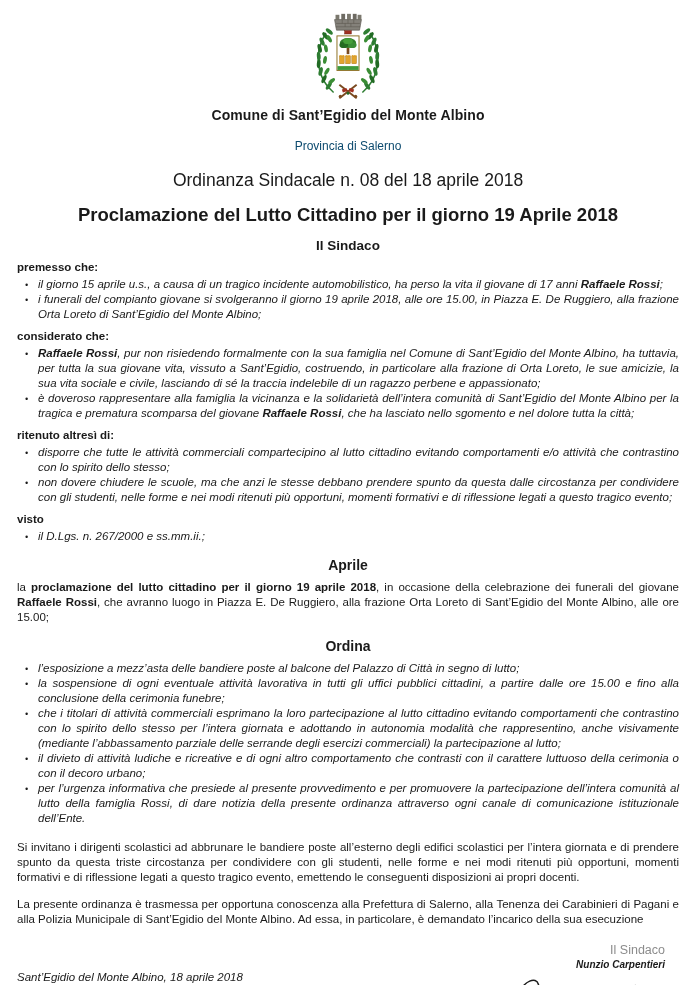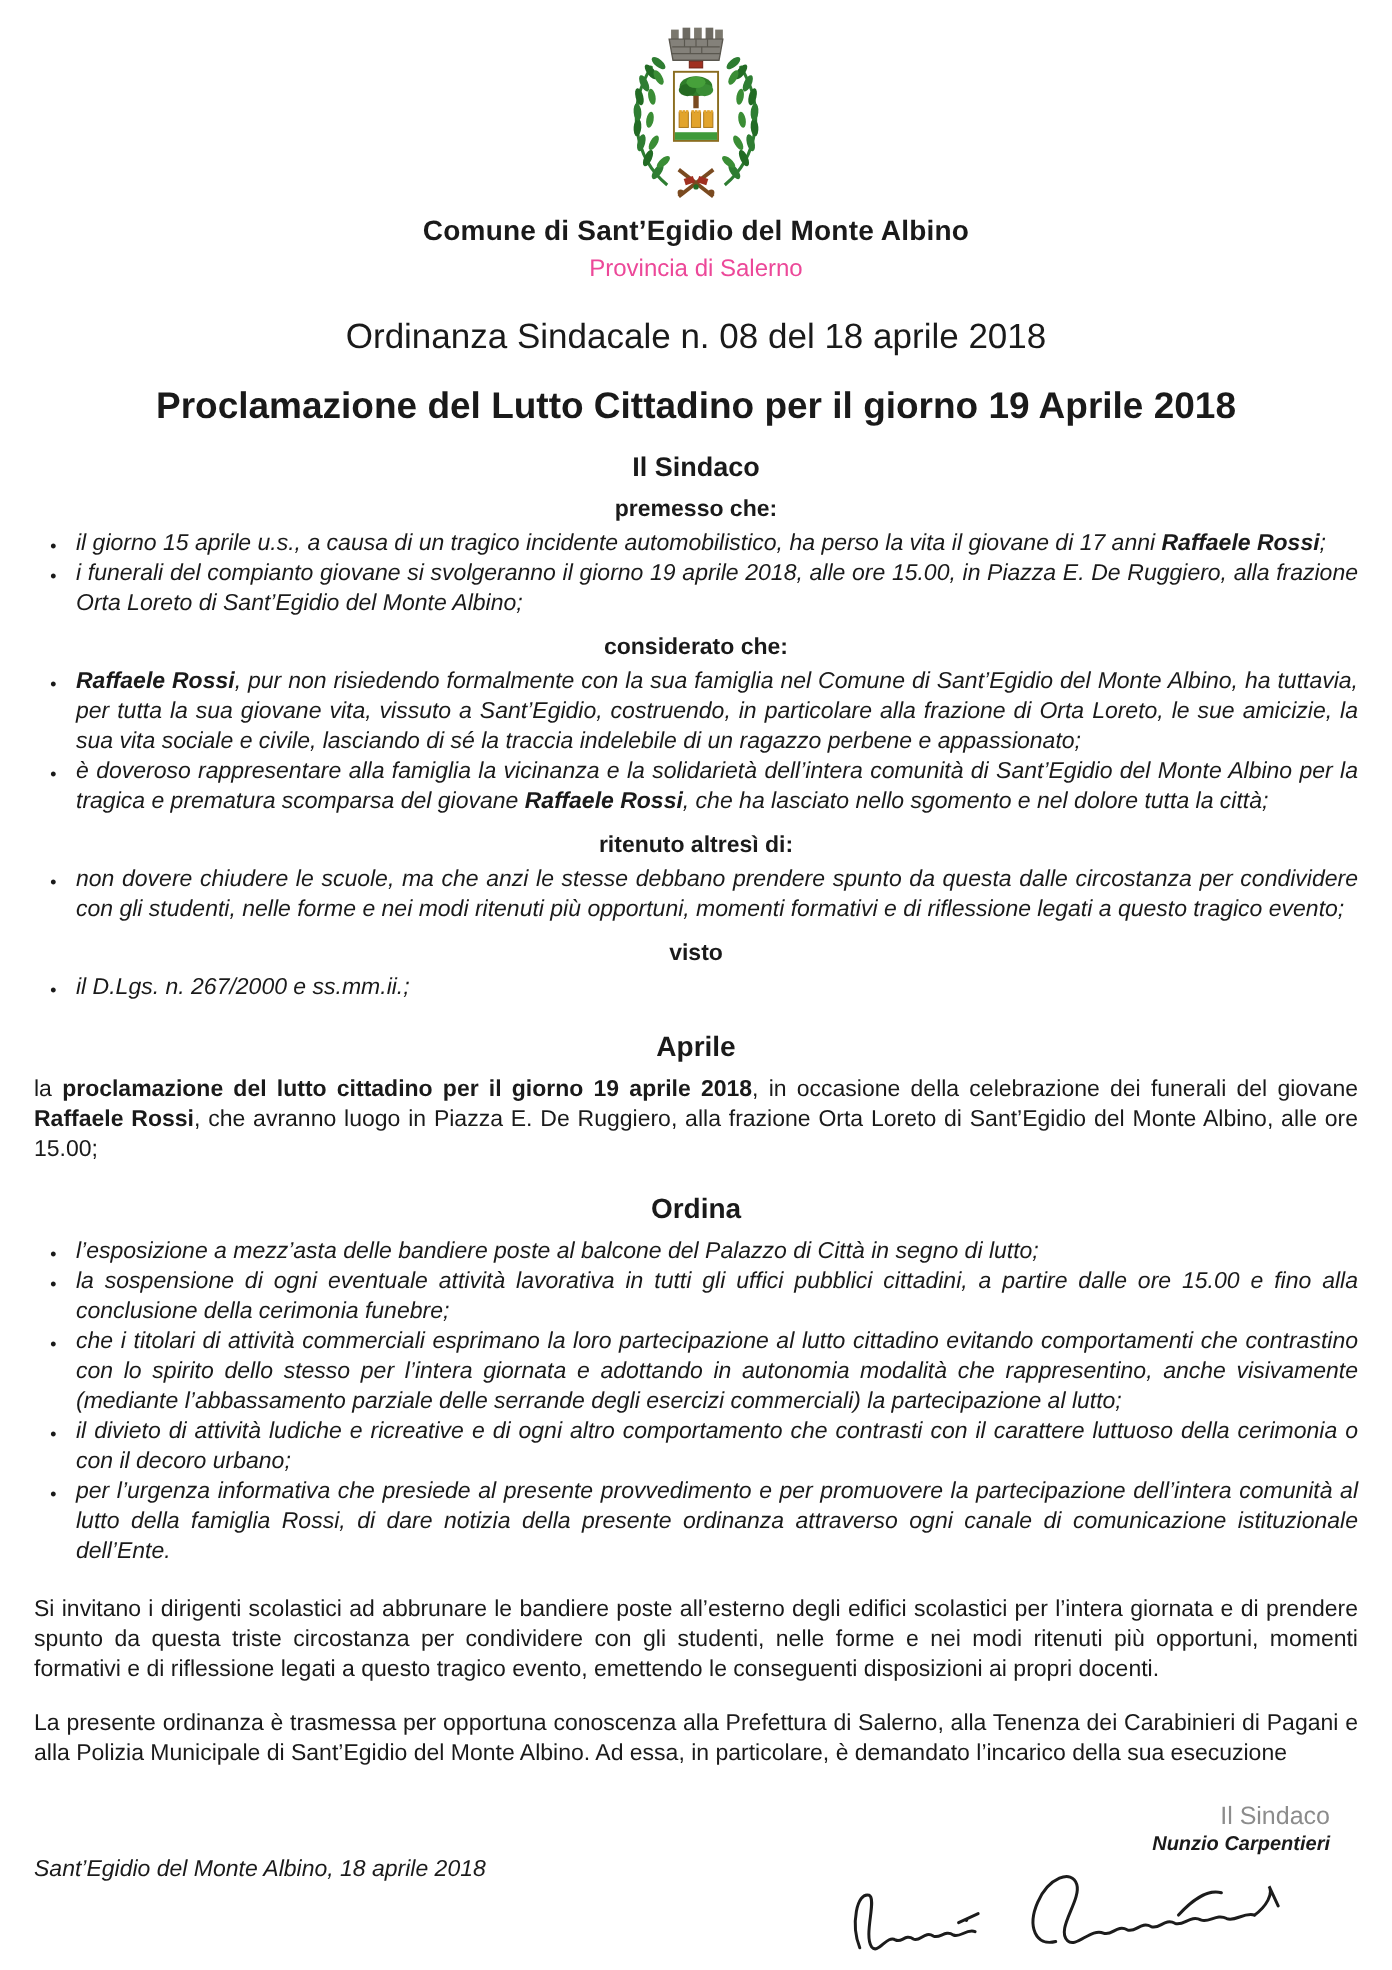--- a/index.html
+++ b/index.html
@@ -8,27 +8,27 @@
     width: 696px; height: 985px;
     font-family: "Liberation Sans", sans-serif;
     color: #1a1a1a;
     overflow: hidden;
   }
   .page { padding: 10px 17px 0 17px; }
 
   .header { text-align: center; }
   .crest { display: block; margin: 0 auto; }
   .muni { font-size: 14px; font-weight: bold; margin-top: 3px; letter-spacing: .1px; }
-  .prov { font-size: 12px; color: #ec4899; margin-top: 4px; }
+  .prov { font-size: 12px; color: #0c4a6e; margin-top: 16px; }
   .ord-title { font-size: 17.5px; font-weight: normal; margin-top: 17px; }
   .subject { font-size: 18.5px; font-weight: bold; margin-top: 13px; }
   .center-h { text-align: center; font-weight: bold; }
   .sindaco-h { font-size: 13.5px; margin-top: 12px; }
 
-  .label { font-weight: bold; font-size: 11.5px; margin: 8px 0 4px 0; text-align: center; }
+  .label { font-weight: bold; font-size: 11.5px; margin: 8px 0 4px 0; }
   ul.blist { list-style: none; margin: 0 0 2px 0; padding: 0; }
   ul.blist li {
     position: relative; padding-left: 21px;
     font-size: 11.5px; line-height: 15px; text-align: justify; font-style: italic;
   }
   ul.blist li::before {
     content: "•"; position: absolute; left: 8px; top: 1px;
     font-size: 9px; color: #1a1a1a;
   }
   p.bodytext { font-size: 11.5px; line-height: 15px; text-align: justify; margin: 6px 0; }
@@ -155,20 +155,21 @@
   </ul>
 
   <div class="label">considerato che:</div>
   <ul class="blist">
     <li><b>Raffaele Rossi</b><span>, pur non risiedendo formalmente con la sua famiglia nel Comune di Sant’Egidio del Monte Albino, ha tuttavia, per tutta la sua giovane vita, vissuto a Sant’Egidio, costruendo, in particolare alla frazione di Orta Loreto, le sue amicizie, la sua vita sociale e civile, lasciando di sé la traccia indelebile di un ragazzo perbene e appassionato;</span></li>
     <li><span>è doveroso rappresentare alla famiglia la vicinanza e la solidarietà dell’intera comunità di Sant’Egidio del Monte Albino per la tragica e prematura scomparsa del giovane </span><b>Raffaele Rossi</b><span>, che ha lasciato nello sgomento e nel dolore tutta la città;</span></li>
   </ul>
 
   <div class="label">ritenuto altresì di:</div>
   <ul class="blist">
+    <li>disporre che tutte le attività commerciali compartecipino al lutto cittadino evitando comportamenti e/o attività che contrastino con lo spirito dello stesso;</li>
     <li>non dovere chiudere le scuole, ma che anzi le stesse debbano prendere spunto da questa dalle circostanza per condividere con gli studenti, nelle forme e nei modi ritenuti più opportuni, momenti formativi e di riflessione legati a questo tragico evento;</li>
   </ul>
 
   <div class="label">visto</div>
   <ul class="blist">
     <li>il D.Lgs. n. 267/2000 e ss.mm.ii.;</li>
   </ul>
 
   <div class="center-h h-mid">Aprile</div>
   <p class="bodytext"><span>la </span><b>proclamazione del lutto cittadino per il giorno 19 aprile 2018</b><span>, in occasione della celebrazione dei funerali del giovane </span><b>Raffaele Rossi</b><span>, che avranno luogo in Piazza E. De Ruggiero, alla frazione Orta Loreto di Sant’Egidio del Monte Albino, alle ore 15.00;</span></p>

